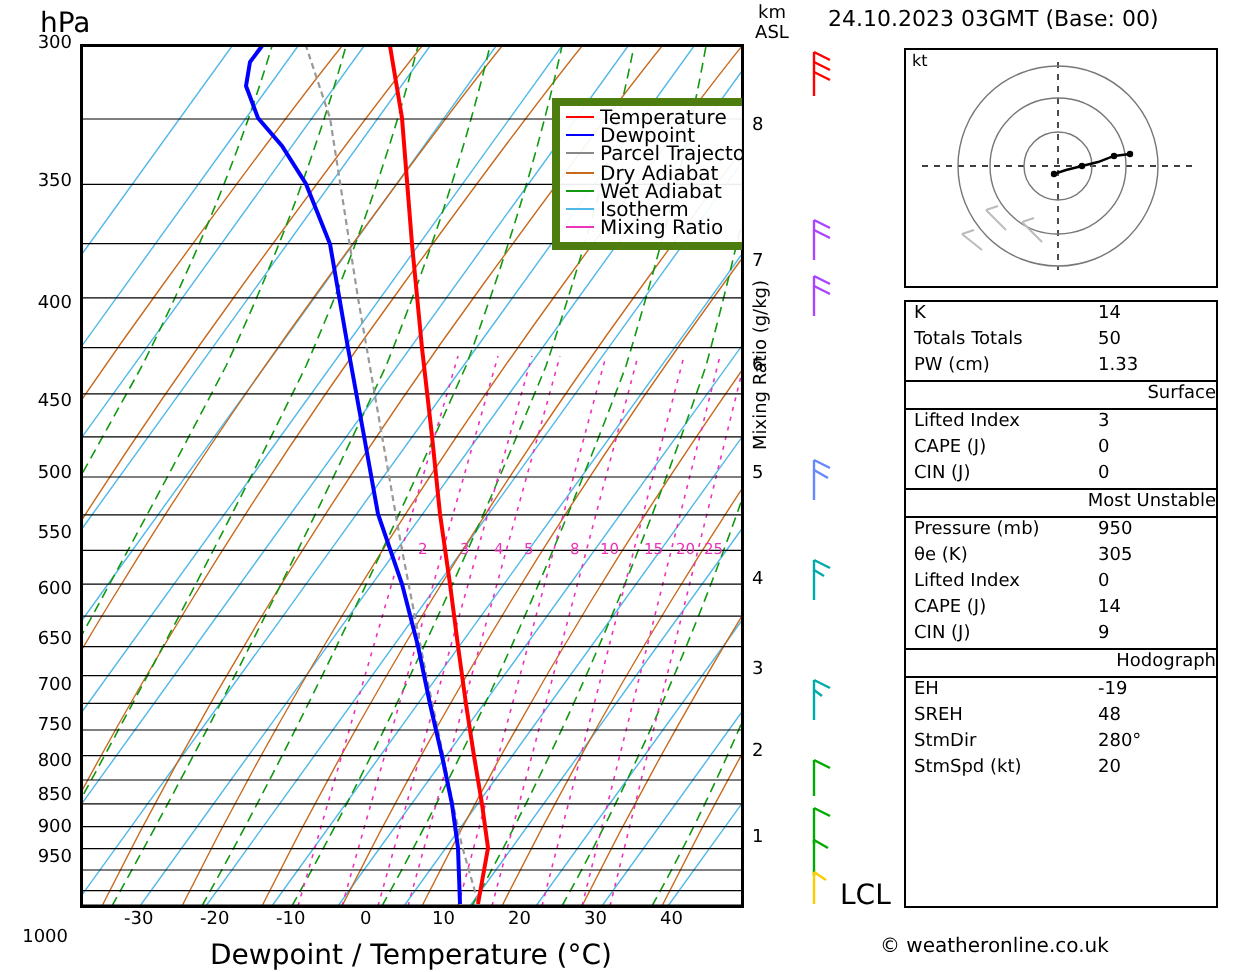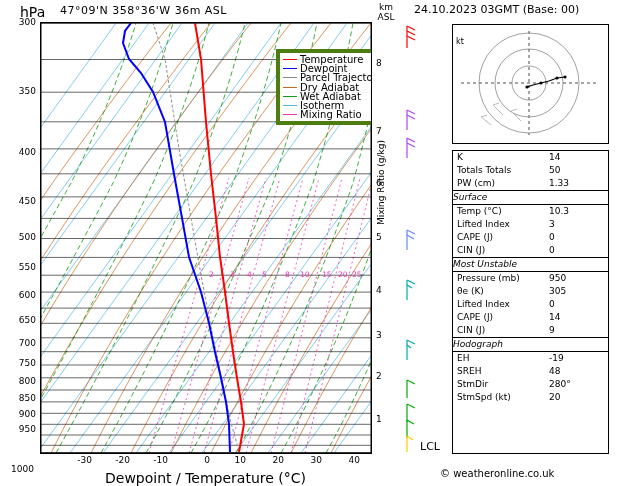--- a/index.html
+++ b/index.html
@@ -8,57 +8,56 @@
   .hdr-hpa{position:absolute;left:20px;top:4px;font-size:14px;color:#000;}
   .hdr-title{position:absolute;left:60px;top:4px;font-size:11px;color:#000;letter-spacing:.5px;}
   .hdr-km{position:absolute;left:373px;top:2px;font-size:9px;color:#000;line-height:10px;text-align:center;width:26px;}
   .hdr-right{position:absolute;left:414px;top:3px;font-size:11px;color:#000;}
 
   
   .plot{position:absolute;left:40px;top:22px;width:330px;height:430px;border:1px solid #000;overflow:hidden;background:#fff;}
   .plot svg{position:absolute;left:0;top:0;}
 
   .ylab{position:absolute;font-size:9px;color:#000;text-align:right;width:34px;}
-  .xlab{position:absolute;font-size:9px;color:#000;text-align:right;width:30px;top:455px;}
+  .xlab{position:absolute;font-size:9px;color:#000;text-align:left;width:30px;top:455px;}
   .xtitle{position:absolute;left:105px;top:470px;font-size:14px;color:#000;}
 
   
   .legend{position:absolute;left:235px;top:26px;background:rgba(255,255,255,.92);border:4px solid #4d7c0f;padding:2px 3px;font-size:10px;line-height:9.2px;color:#000;z-index:8;}
   .legend .row{white-space:nowrap;}
   .legend .sw{display:inline-block;width:14px;height:0;border-top:1.4px solid #000;vertical-align:3px;margin-right:3px;}
 
   
   .mixlab{position:absolute;left:376px;top:225px;font-size:9px;color:#000;transform:rotate(-90deg);transform-origin:left top;white-space:nowrap;}
   .kmlab{position:absolute;font-size:9px;color:#000;left:376px;width:12px;text-align:left;}
-  .lcl{position:absolute;left:378px;top:440px;font-size:11px;color:#000;padding-left:42px;}
+  .lcl{position:absolute;left:378px;top:440px;font-size:14px;color:#000;padding-left:42px;}
 
   
   .barbs{position:absolute;left:398px;top:22px;width:18px;height:430px;}
 
   
   .hodo{position:absolute;left:452px;top:24px;width:155px;height:118px;border:1px solid #000;background:#fff;}
-  .hodo .kt{position:absolute;left:3px;top:12px;font-size:8px;color:#000;text-align:right;}
+  .hodo .kt{position:absolute;left:3px;top:1px;font-size:8px;color:#000;text-align:right;}
 
   
   .tbl{position:absolute;left:452px;top:150px;width:155px;height:302px;border:1px solid #000;background:#fff;font-size:9px;color:#000;}
   .tbl .r{position:relative;height:13px;line-height:13px;padding:0 4px;}
   .tbl .r .v{position:absolute;left:96px;top:0;}
-  .tbl .sec{height:13px;line-height:13px;text-align:left;border-top:1px solid #000;border-bottom:1px solid #000;font-style:italic;}
+  .tbl .sec{height:13px;line-height:13px;text-align:right;border-top:1px solid #000;border-bottom:1px solid #000;}
 
   
   .foot{position:absolute;left:440px;top:468px;font-size:10px;color:#000;}
   .copy{display:inline-block;}
 </style>
 </head>
 <body>
 
 <div class="root">
 
   <div class="hdr-hpa">hPa</div>
-  <div class="hdr-title">47°09'N 358°36'W 36m ASL</div>
   <div class="hdr-km">
     <div>km</div>
     <div>ASL</div>
   </div>
   <div class="hdr-right">24.10.2023 03GMT (Base: 00)</div>
 
   <div class="plot">
     <svg width="330" height="430" viewBox="0 0 330 430">
       <defs>
         <clipPath id="clipPlot">
@@ -306,21 +305,20 @@
       </g>
     </svg>
   </div>
 
   <div class="tbl">
     <div class="r"><span>K</span><span class="v">14</span></div>
     <div class="r"><span>Totals Totals</span><span class="v">50</span></div>
     <div class="r"><span>PW (cm)</span><span class="v">1.33</span></div>
 
     <div class="sec">Surface</div>
-    <div class="r"><span>Temp (°C)</span><span class="v">10.3</span></div>
     <div class="r"><span>Lifted Index</span><span class="v">3</span></div>
     <div class="r"><span>CAPE (J)</span><span class="v">0</span></div>
     <div class="r"><span>CIN (J)</span><span class="v">0</span></div>
 
     <div class="sec">Most Unstable</div>
     <div class="r"><span>Pressure (mb)</span><span class="v">950</span></div>
     <div class="r"><span>θe (K)</span><span class="v">305</span></div>
     <div class="r"><span>Lifted Index</span><span class="v">0</span></div>
     <div class="r"><span>CAPE (J)</span><span class="v">14</span></div>
     <div class="r"><span>CIN (J)</span><span class="v">9</span></div>

